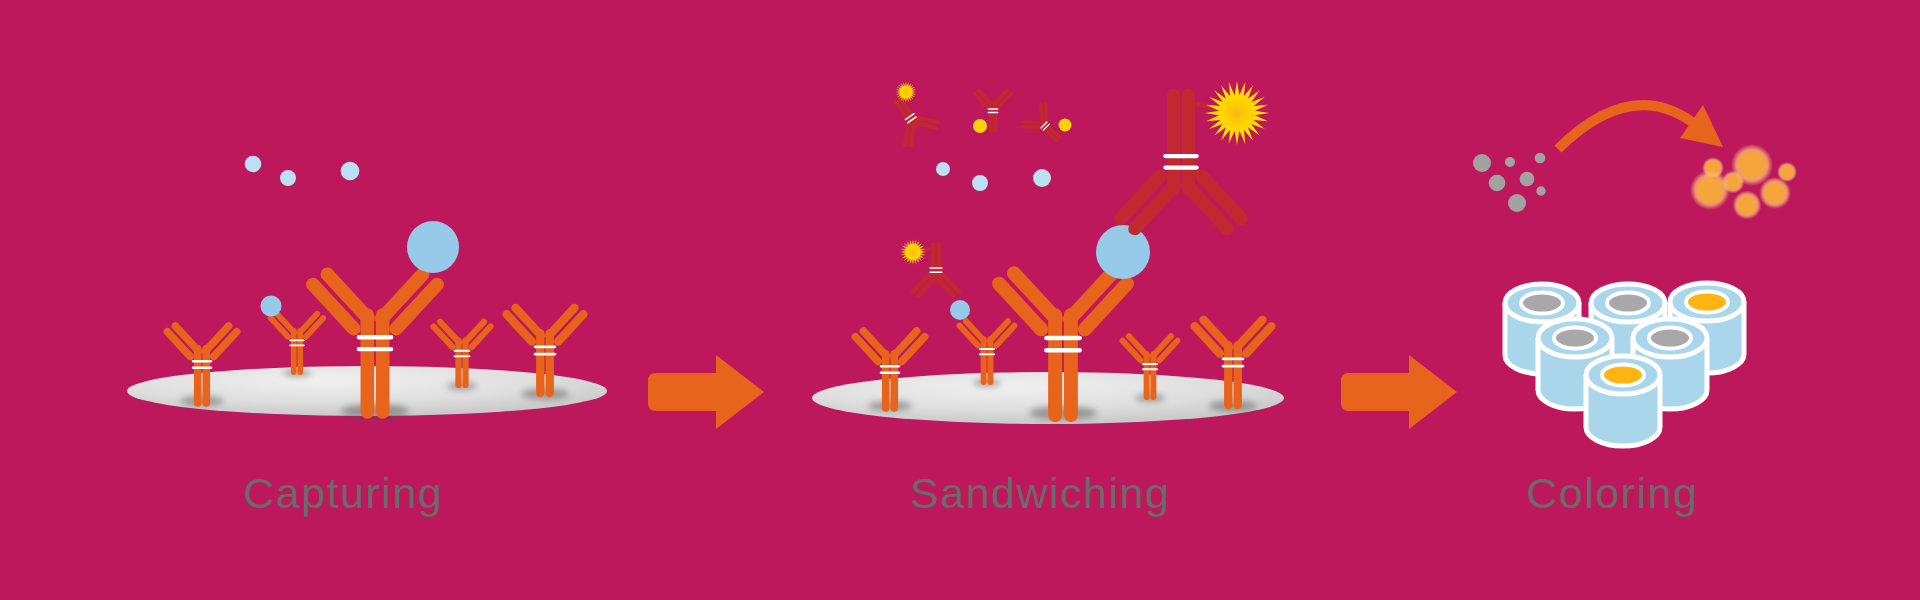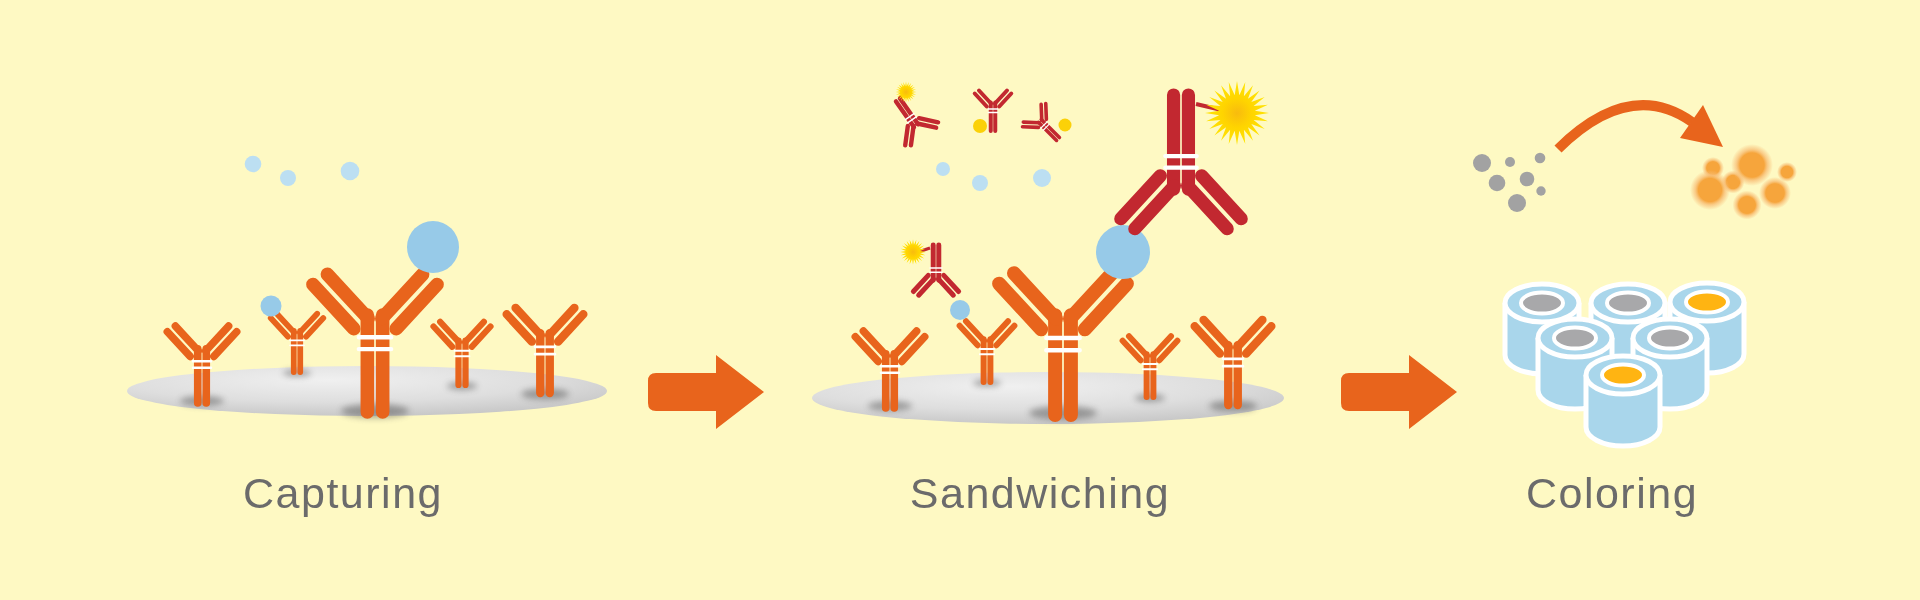--- a/index.html
+++ b/index.html
@@ -1,16 +1,16 @@
 <!DOCTYPE html>
 <html style="--capture_antibody: #E8641C; --detection_antibody: #C22830; --antigen: #97CAE8; --antigen_pale: #BCDFF2; --enzyme_dot: #FBD108; --arrow: #E8641C; --substrate_dot: #A2A2A2; --product_dot: #F6A53C; --well_body: #A9D6EB; --well_empty_top: #A8A8AA; --well_colored_top: #FFB412; --label_text: #6B6B6B;"><head>
 <meta charset="utf-8">
 <style>
   html,body{margin:0;padding:0;background:#ffffff;}
-  .stage{position:relative;width:1920px;height:600px;background:#fef9c3;overflow:hidden;
+  .stage{position:relative;width:1920px;height:600px;background:#be185d;overflow:hidden;
          font-family:"Liberation Sans", sans-serif;}
   svg{display:block;}
   .lbl{font-family:"Liberation Sans", sans-serif;font-size:43px;letter-spacing:1.5px;
        fill:var(--label_text,#6B6B6B);}
 </style>
 </head>
 <body>
 
 <div class="stage">
 <svg width="1920" height="600" viewBox="0 0 1920 600">

